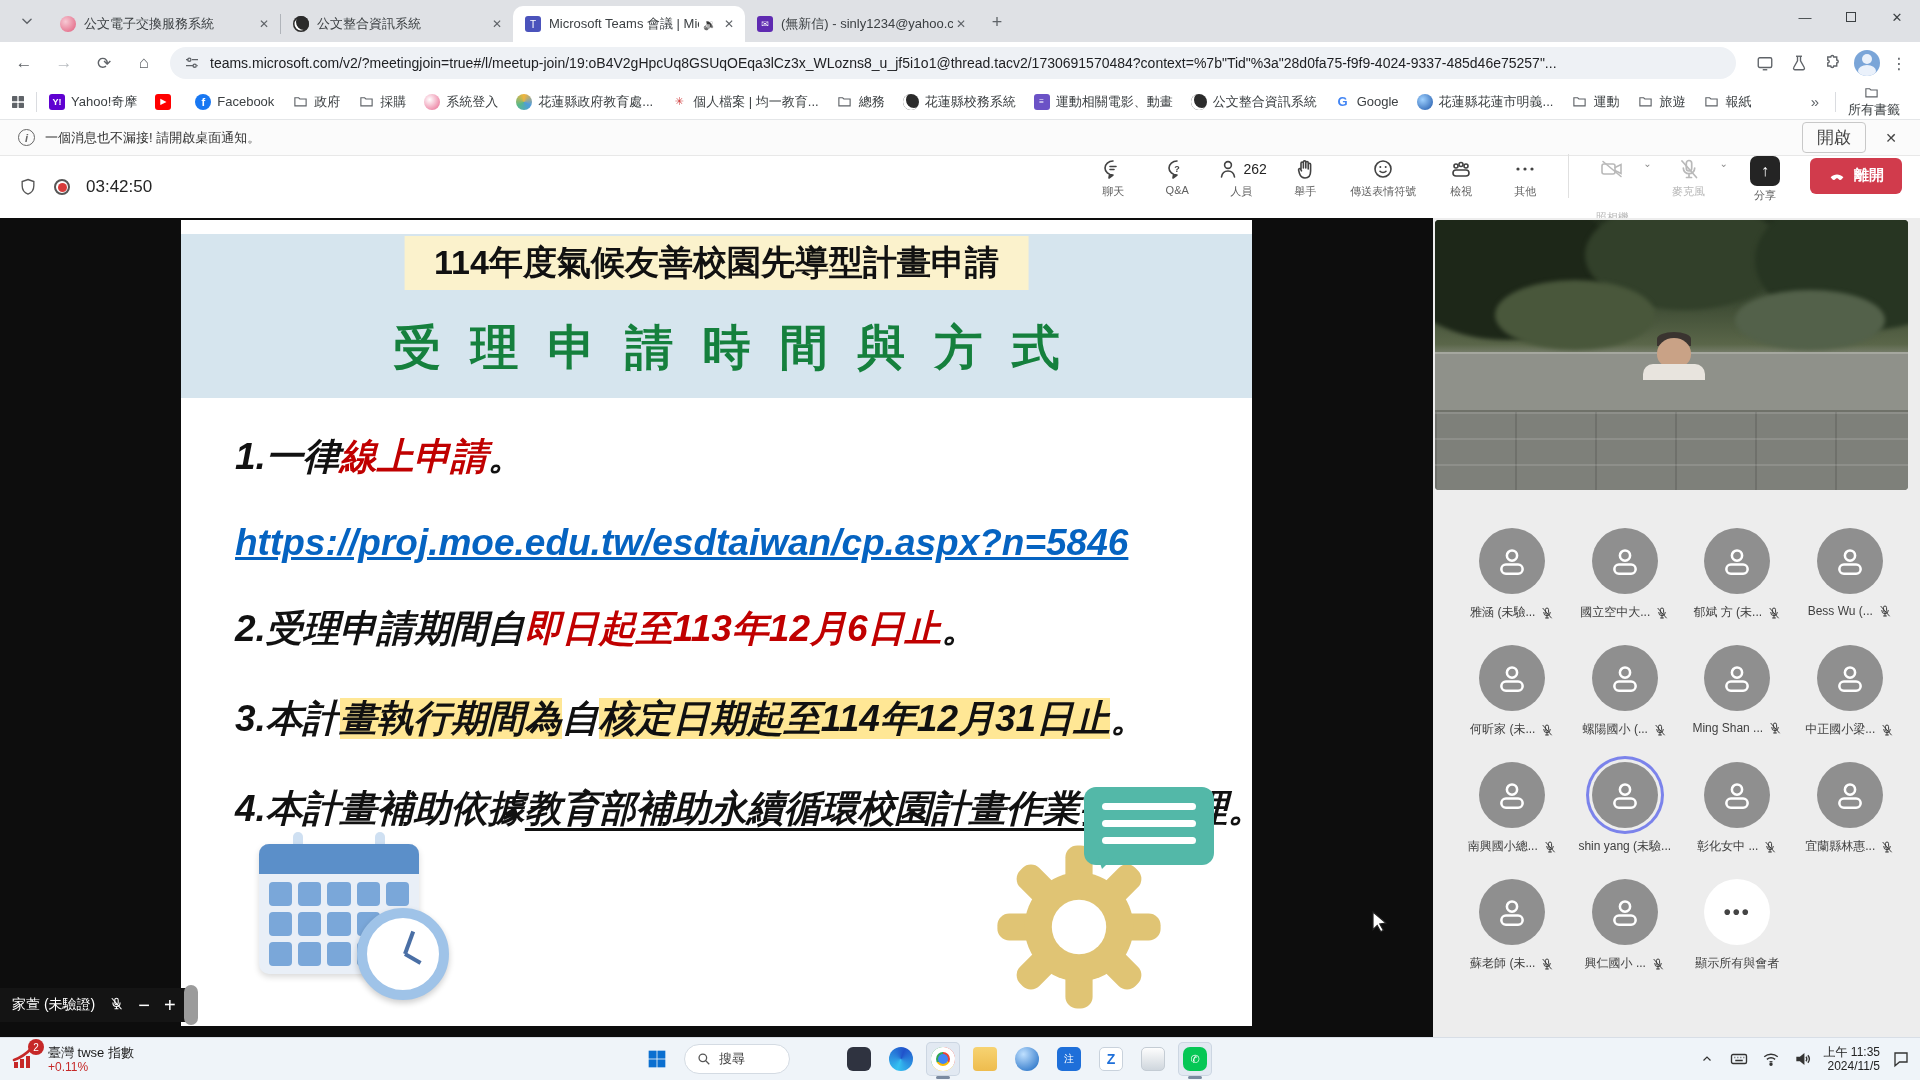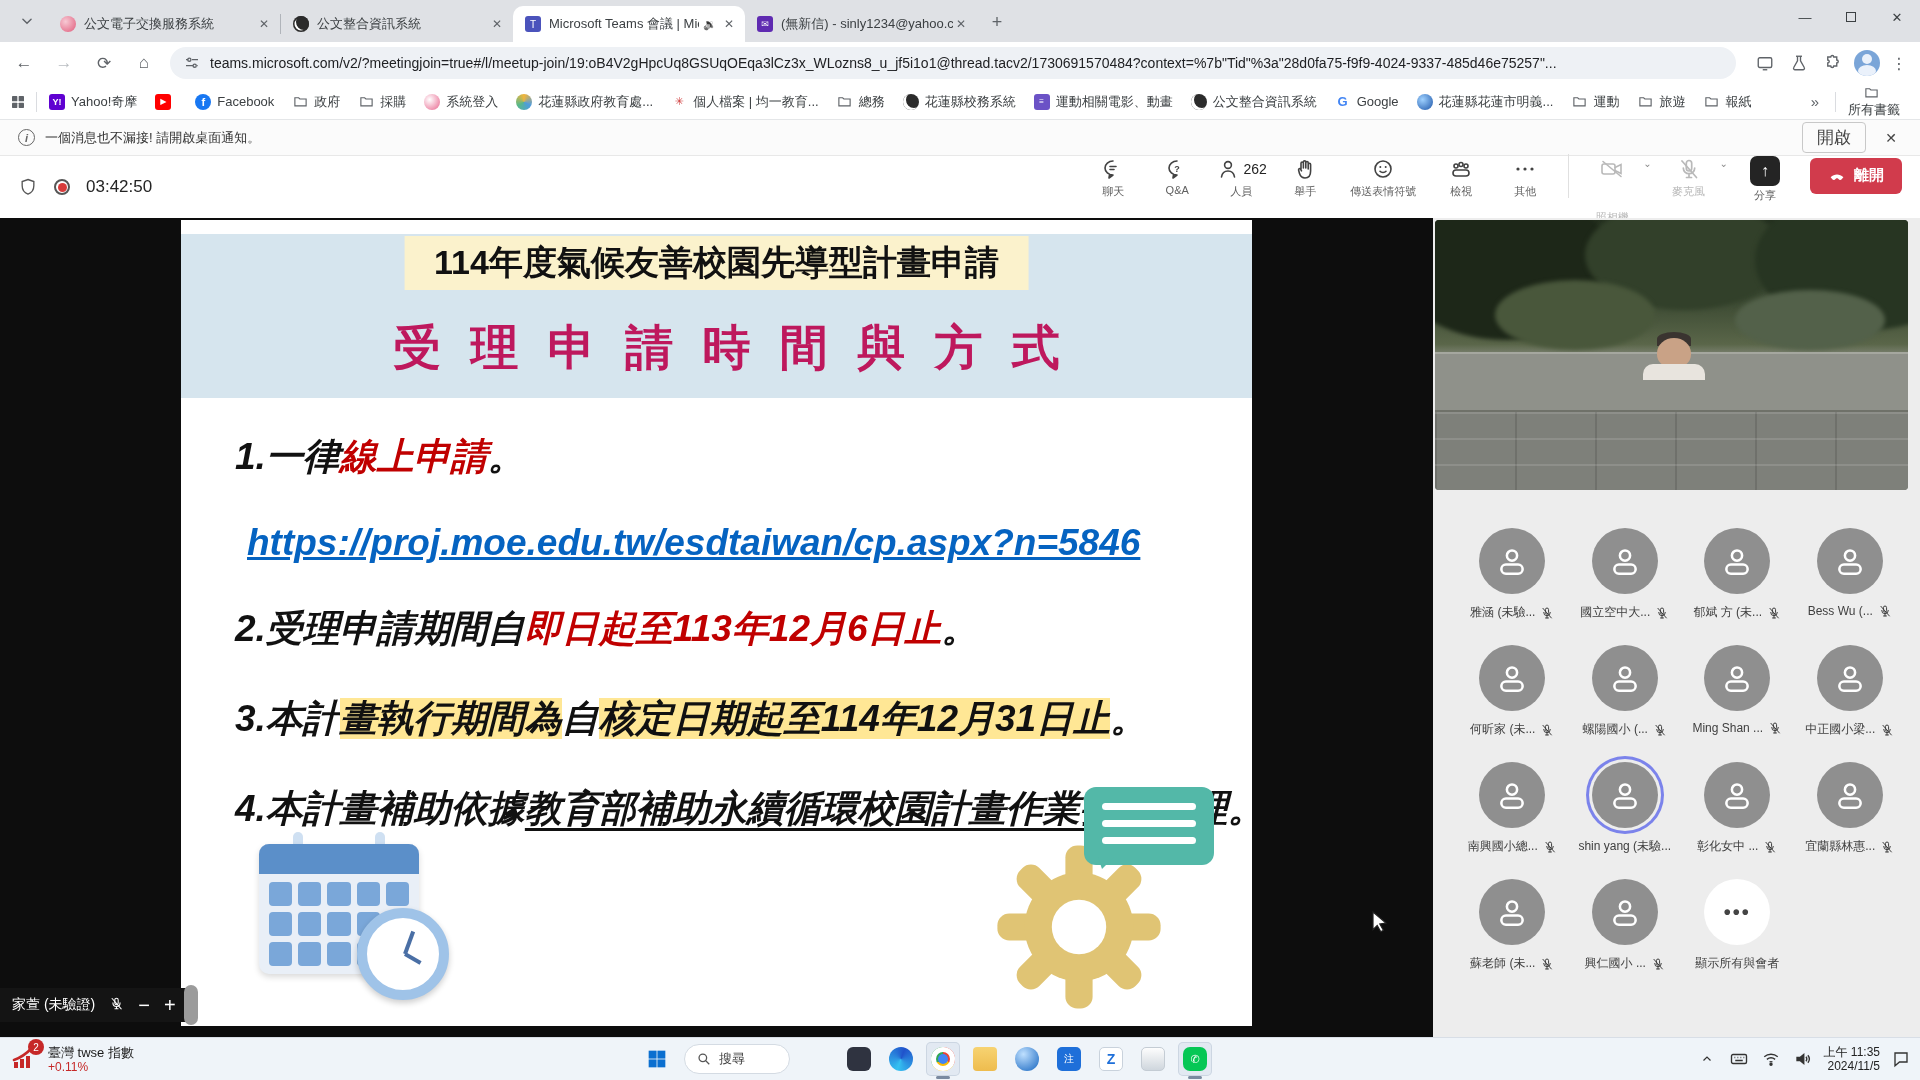--- a/index.html
+++ b/index.html
@@ -62,24 +62,24 @@
   .devgroup { display:flex; align-items:flex-start; }
   .chev { color:#8a8a8a; font-size:10px; margin:8px 2px 0 2px; }
   #sharebtn .shsq { width:30px; height:30px; background:#242424; border-radius:7px; color:#fff; display:flex; align-items:center; justify-content:center; font-size:16px; }
   #leavebtn { margin:8px 4px 0 10px; height:36px; background:#d13b4c; border-radius:6px; color:#fff; display:flex; align-items:center; gap:8px; padding:0 18px; font-size:15px; font-weight:bold; }
 
   
   #stage { position:absolute; left:0; top:218px; width:1433px; height:819px; background:#0d0d0d; }
   #slide { position:absolute; left:181px; top:2px; width:1071px; height:806px; background:#fff; overflow:hidden; }
   #slidehead { position:absolute; left:0; top:14px; width:1071px; height:164px; background:#d6e5ee; }
   #slidetitle { position:absolute; left:50%; transform:translateX(-50%); top:2px; background:#fbf2cc; padding:4px 30px; font-size:34px; font-weight:bold; color:#111; white-space:nowrap; }
-  #slidesub { position:absolute; left:0; width:100%; top:82px; text-align:center; font-size:48px; font-weight:bold; color:#be185d; letter-spacing:8px; white-space:nowrap;padding-left:28px; }
+  #slidesub { position:absolute; left:0; width:100%; top:82px; text-align:center; font-size:48px; font-weight:bold; color:#15803d; letter-spacing:8px; white-space:nowrap;padding-left:28px; }
   #slidebody { position:absolute; left:54px; top:212px; width:1000px;font-style:italic; }
   .sline { font-size:37px; font-weight:bold; color:#111; margin-bottom:40px; white-space:nowrap; }
-  .sline.link-line { margin-left:12px; }
+  .sline.link-line { }
   .seg-red { color:#c00000; }
   .seg-link { color:#0563c1; text-decoration:underline; }
   .seg-hl { background:#ffe795; }
   .seg-u { text-decoration:underline; text-decoration-thickness:3px; text-underline-offset:7px; }
   
   #calart { position:absolute; left:78px; bottom:26px; width:190px; height:170px; }
   #cal-body { position:absolute; left:0; top:14px; width:160px; height:130px; background:#e9eff7; border-radius:10px; box-shadow:0 3px 6px rgba(0,0,0,.15); }
   #cal-top { position:absolute; left:0; top:14px; width:160px; height:30px; background:#5b8fc9; border-radius:10px 10px 0 0; }
   .cal-ring { position:absolute; top:2px; width:10px; height:18px; background:#cfe0f2; border-radius:5px; }
   #cal-grid { position:absolute; left:10px; top:52px; width:140px; height:84px; display:grid; grid-template-columns:repeat(5,1fr); grid-template-rows:repeat(3,1fr); gap:6px; }

